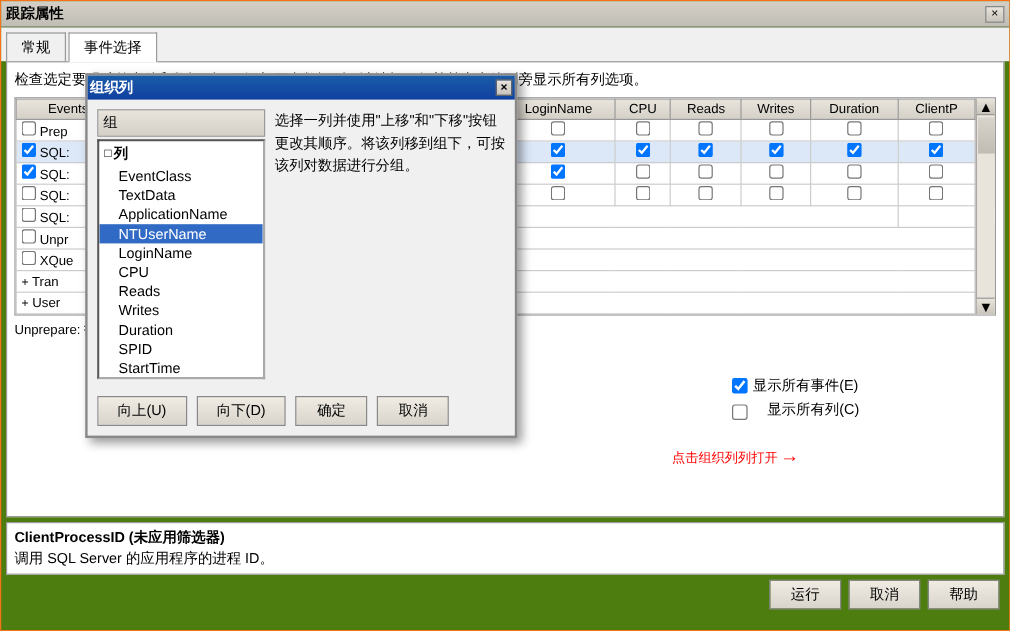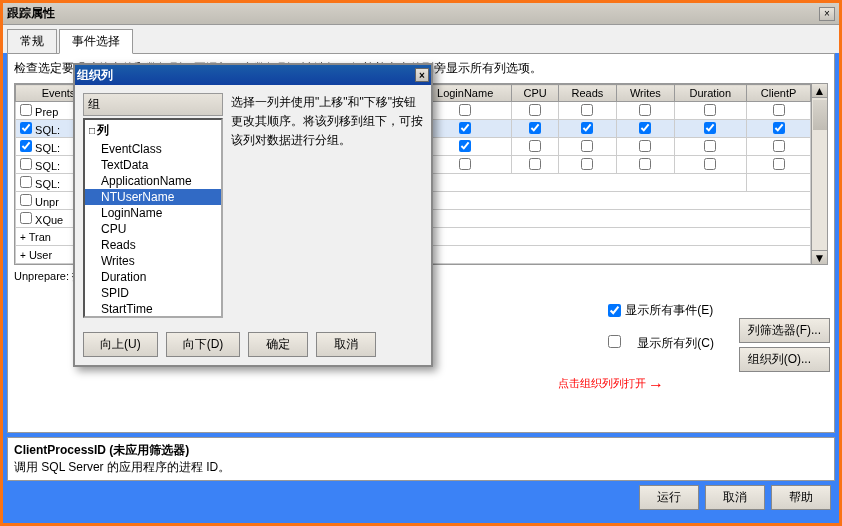--- a/index.html
+++ b/index.html
@@ -10,22 +10,22 @@
       width: 842px;
       height: 526px;
       overflow: hidden;
       position: relative;
     }
 
     
     .main-window {
       width: 842px;
       height: 526px;
-      background: #3b82f6;
-      border: 3px solid #f97316;
+      background: #4d7c0f;
+      border: 1px solid #f97316;
       position: relative;
     }
 
     
     .title-bar {
       background: linear-gradient(to bottom, #d4d0c8, #c0bdb5);
       height: 22px;
       display: flex;
       align-items: center;
       padding: 0 4px;
@@ -379,30 +379,26 @@
         <span>Unprepare: 指示 Sql</span>
         &nbsp;&nbsp;指示 Sql &nbsp; &nbsp; &nbsp; &nbsp; &nbsp; &nbsp; &nbsp; &nbsp; &nbsp; &nbsp; &nbsp; &nbsp; &nbsp; &nbsp; &nbsp; &nbsp; &nbsp; &nbsp; &nbsp; &nbsp;
         <span>Transact-SQL 语句。</span>
       </div>
 
       <div style="position:absolute; right:120px; bottom:80px; display:flex; flex-direction:column; gap:3px;">
         <label style="display:flex;align-items:center;gap:4px;">
           <input type="checkbox" checked="" style="">
           <span>显示所有事件(E)</span>
         </label>
-        <label style="display:flex;align-items:flex-start;gap:16px;margin-top:13px;">
+        <label style="display:flex;align-items:flex-end;gap:16px;">
           <input type="checkbox" style="">
           <span>显示所有列(C)</span>
         </label>
       </div>
 
-      <div style="position:absolute; right:4px; bottom:60px; display:flex; flex-direction:column; gap:4px;">
-        <button class="side-btn">列筛选器(F)...</button>
-        <button class="side-btn">组织列(O)...</button>
-      </div>
 
       <div style="position:absolute; right:170px; bottom:40px; color:red; font-size:11px; display:flex; align-items:center; gap:2px;">
         <span>点击组织列列打开</span>
         <span style="font-size:16px; color:red;">→</span>
       </div>
 
     </div>
 
     <div style="border:1px solid #999; margin:4px 4px 0 4px; background:#fff; padding:4px 6px; min-height:42px;">
       <div style="font-weight:bold; font-size:12px;">ClientProcessID (未应用筛选器)</div>

